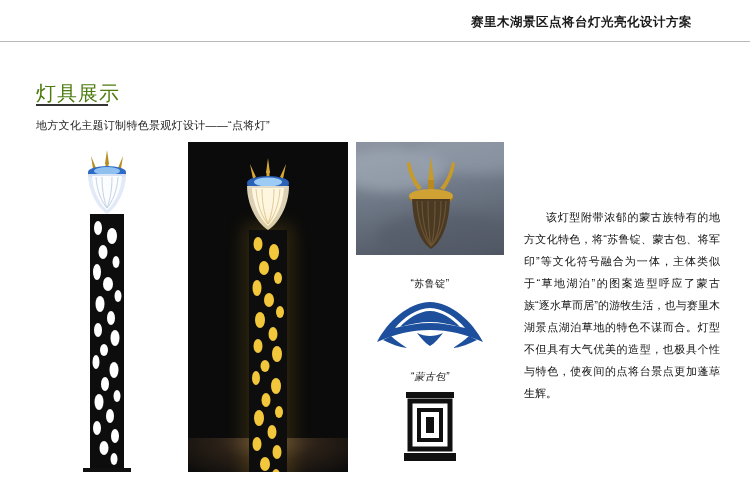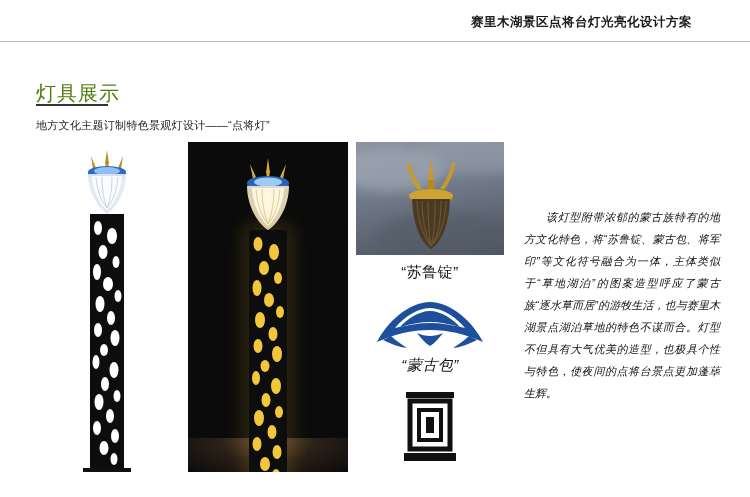--- a/index.html
+++ b/index.html
@@ -130,38 +130,37 @@
   }
 
   
   .icon-block {
     position: absolute;
     text-align: center;
     width: 148px;
     left: 356px;
   }
   .icon-caption {
-    font-size: 15px;
+    font-size: 10px;
     color: #111;
-    margin-top: 4px;
+    margin-top: 18px;
     letter-spacing: 0.5px;
   }
 
   
   .body-text {
     position: absolute;
     left: 524px;
     top: 206px;
     width: 196px;
     font-size: 11px;
     line-height: 22px;
     color: #111;
     text-align: justify;
     text-indent: 22px;
-    font-style: italic;
   }
 </style>
 </head>
 <body>
 
 <div class="header">
   <div class="header-title">赛里木湖景区点将台灯光亮化设计方案</div>
   <div class="header-rule"></div>
 </div>
 

